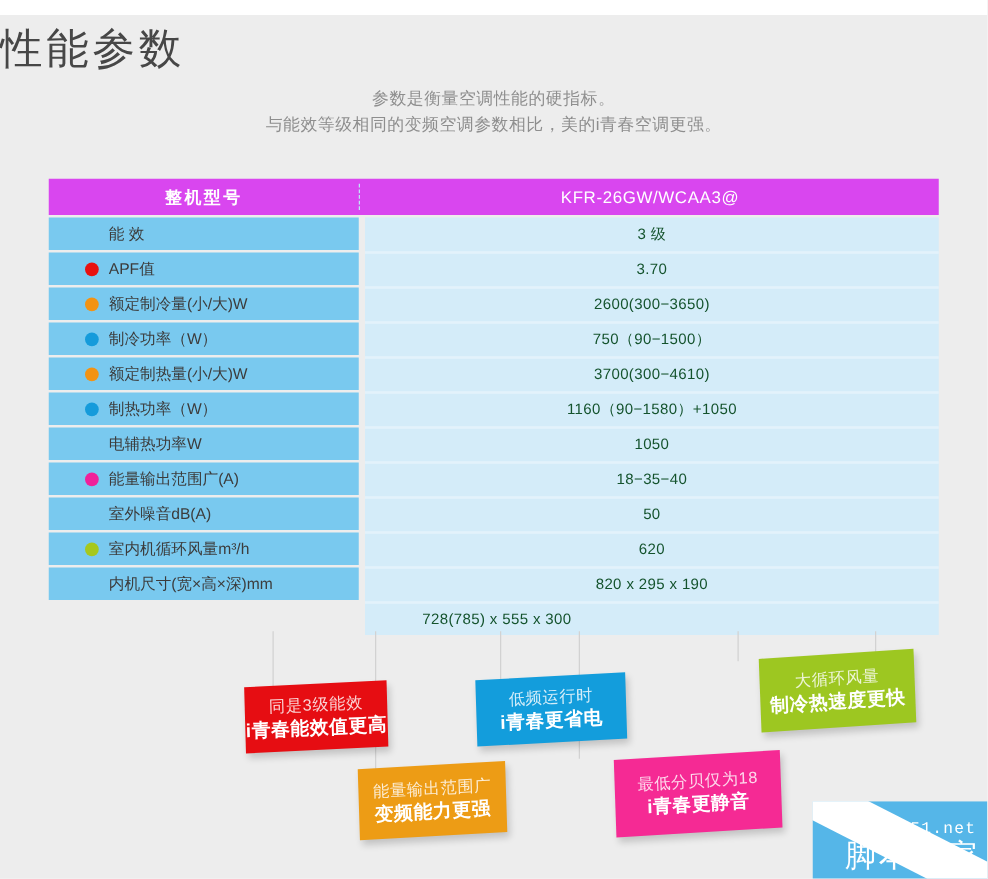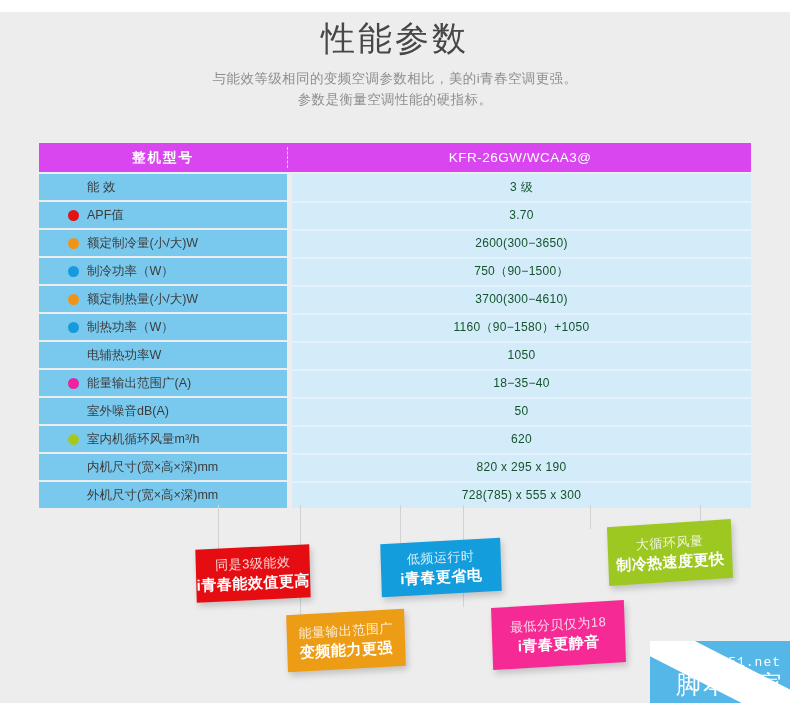--- a/index.html
+++ b/index.html
@@ -27,21 +27,20 @@
     height: 12px;
     background: #ffffff;
   }
 
   
   .page-title {
     position: absolute;
     top: 16px;
     left: 0;
     width: 790px;
-    text-align: center;
     font-size: 34px;
     letter-spacing: 3px;
     color: #474747;
     font-weight: 400;
   }
   .subtitle-block {
     position: absolute;
     top: 68px;
     left: 0;
     width: 790px;
@@ -236,22 +235,22 @@
 </head>
 <body>
 
 <div id="page">
 
   <div class="top-strip"></div>
 
   <div class="page-title">性能参数</div>
 
   <div class="subtitle-block">
+    <div>参数是衡量空调性能的硬指标。</div>
     <div>与能效等级相同的变频空调参数相比，美的i青春空调更强。</div>
-    <div>参数是衡量空调性能的硬指标。</div>
   </div>
 
   <div class="conn" style="left:218px; top:505px; height:45px;"></div>
   <div class="conn" style="left:300px; top:505px; height:110px;"></div>
   <div class="conn" style="left:400px; top:505px; height:40px;"></div>
   <div class="conn" style="left:463px; top:505px; height:102px;"></div>
   <div class="conn" style="left:590px; top:505px; height:24px;"></div>
   <div class="conn" style="left:700px; top:505px; height:24px;"></div>
 
   <div class="spec-table">
@@ -346,24 +345,20 @@
         </div>
         <div class="trow">
           <div class="cell-label">
             <span class="bullet empty"></span>
             <span class="lbl-text">内机尺寸(宽×高×深)mm</span>
           </div>
           <div class="cell-gap"></div>
           <div class="cell-value">820 x 295 x 190</div>
         </div>
         <div class="trow">
-          <div class="cell-label">
-            <span class="bullet empty"></span>
-            <span class="lbl-text">外机尺寸(宽×高×深)mm</span>
-          </div>
           <div class="cell-gap"></div>
           <div class="cell-value">728(785) x 555 x 300</div>
         </div>
         <div class="vsep" style="top: 27px;"></div>
         <div class="vsep" style="top: 55px;"></div>
         <div class="vsep" style="top: 83px;"></div>
         <div class="vsep" style="top: 111px;"></div>
         <div class="vsep" style="top: 139px;"></div>
         <div class="vsep" style="top: 167px;"></div>
         <div class="vsep" style="top: 195px;"></div>

